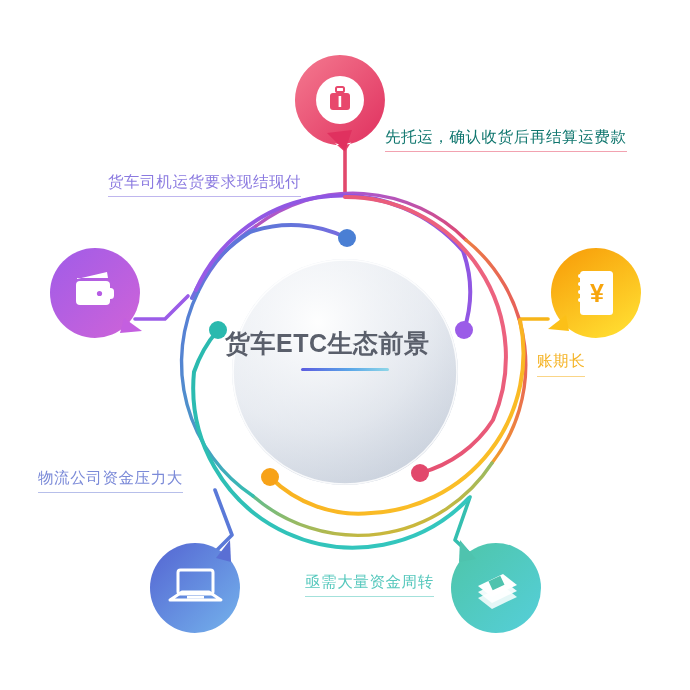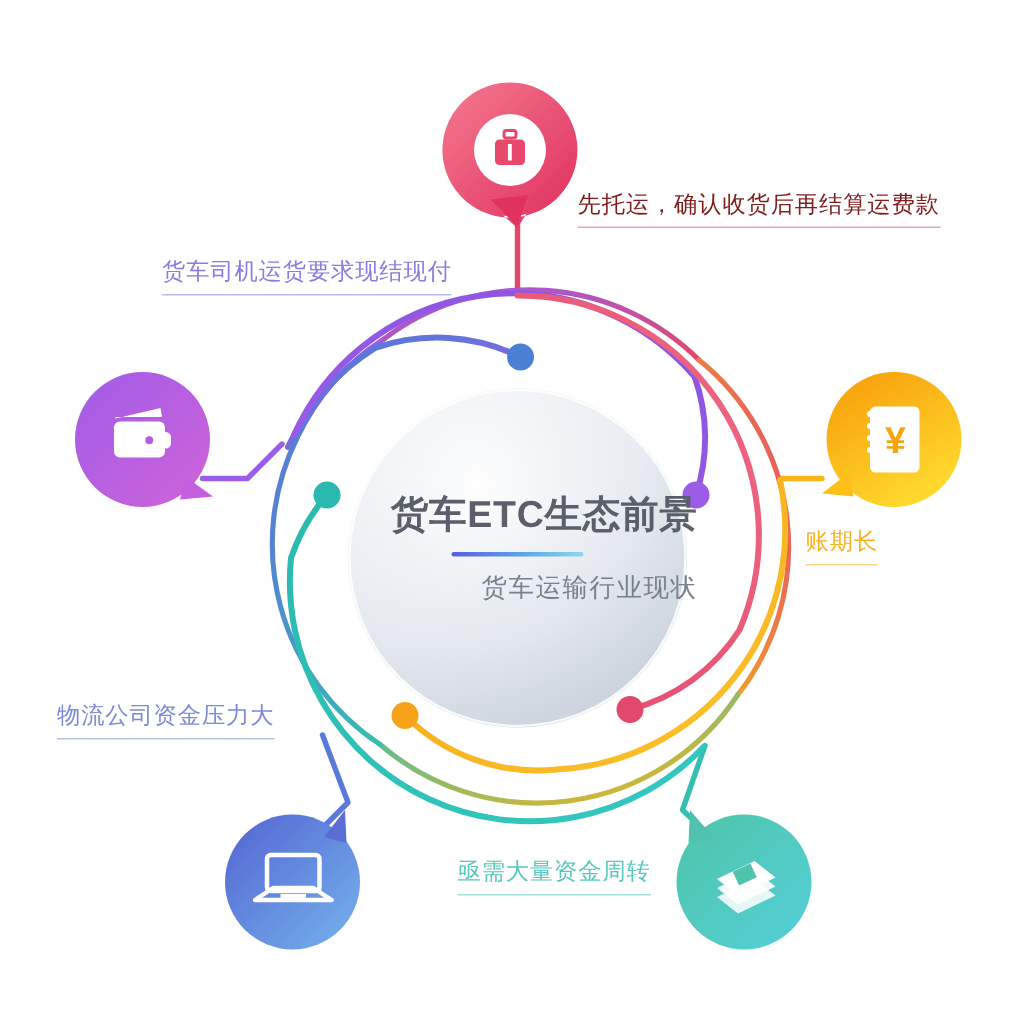--- a/index.html
+++ b/index.html
@@ -46,21 +46,21 @@
     display: block;
     height: 1px;
     margin-top: 3px;
     opacity: 0.55;
   }
   .center-text {
     position: absolute;
     left: 225px;
     top: 330px;
     width: 240px;
-    text-align: right;
+    text-align: left;
     pointer-events: none;
   }
   .center-title {
     font-size: 25px;
     font-weight: bold;
     color: #5a5f6b;
     letter-spacing: 0.5px;
     line-height: 1.1;
     font-family: "Liberation Sans", "DejaVu Sans", sans-serif;
   }
@@ -260,24 +260,23 @@
           <path d="M 478 592 L 503 580 L 517 591 L 492 603 Z" opacity="0.92"></path>
           <path d="M 478 586 L 503 574 L 517 585 L 492 597 Z"></path>
           <rect x="490" y="578" width="13" height="10" transform="rotate(-25 496.5 583)" fill="#4fc3ae"></rect>
         </g>
       </g>
     </svg>
 
     <div class="center-text">
       <div class="center-title">货车ETC生态前景</div>
       <div class="center-rule"></div>
-      <div class="center-sub">货车运输行业现状</div>
-    </div>
-
-    <div class="label" style="left:385px; top:127px; color:#7f1d1d;">
+    </div>
+
+    <div class="label" style="left:385px; top:127px; color:#0f766e;">
       <span>先托运，确认收货后再结算运费款</span>
       <span class="ul" style="background:#e8556f;"></span>
     </div>
 
     <div class="label" style="left:108px; top:172px; color:#8b7ae0;text-align:right;">
       <span>货车司机运货要求现结现付</span>
       <span class="ul" style="background:#8b7ae0;"></span>
     </div>
 
     <div class="label" style="left:537px; top:352px; color:#f5b324;font-family:Liberation Mono, monospace;">

